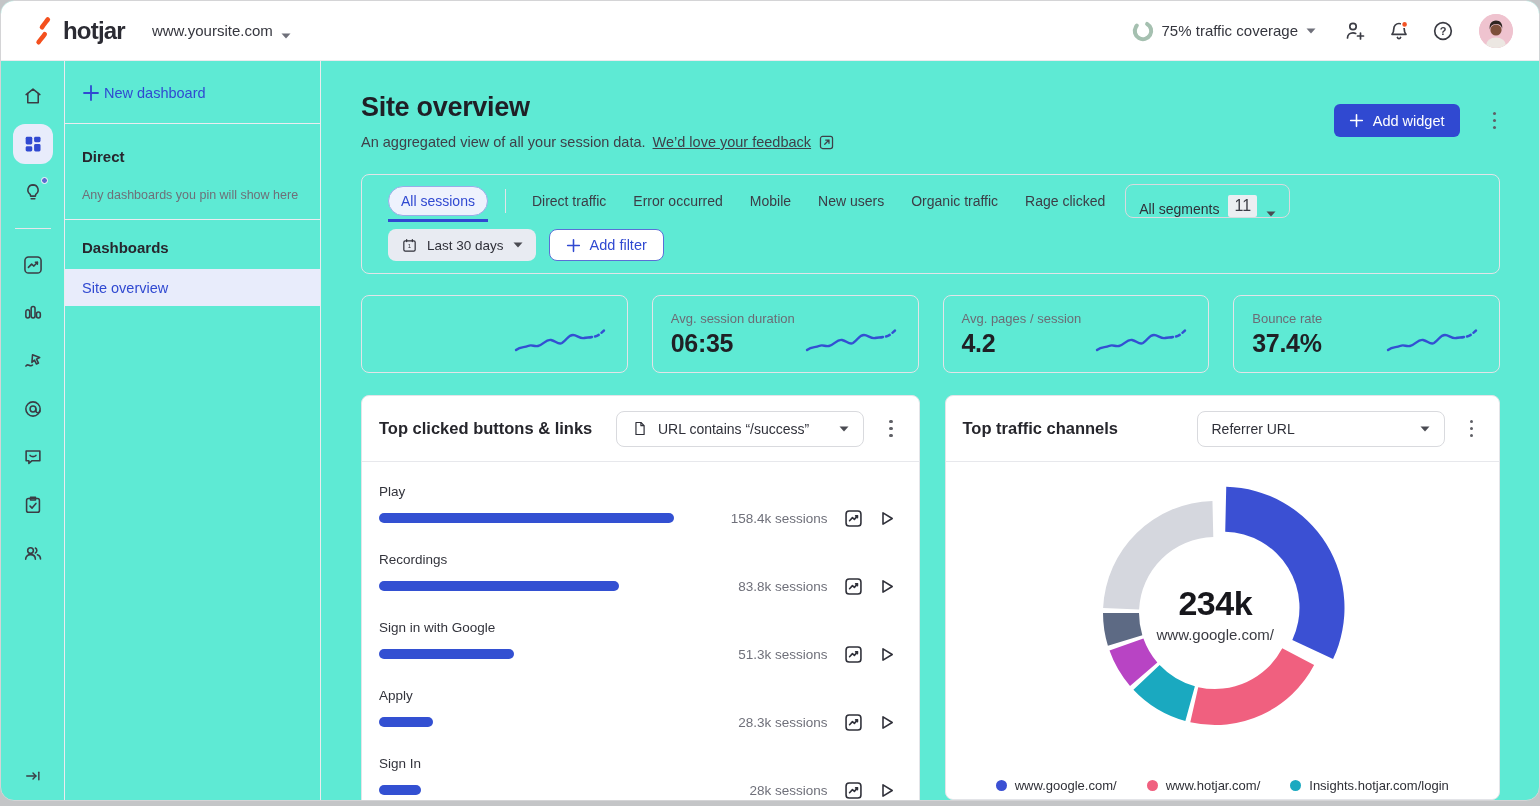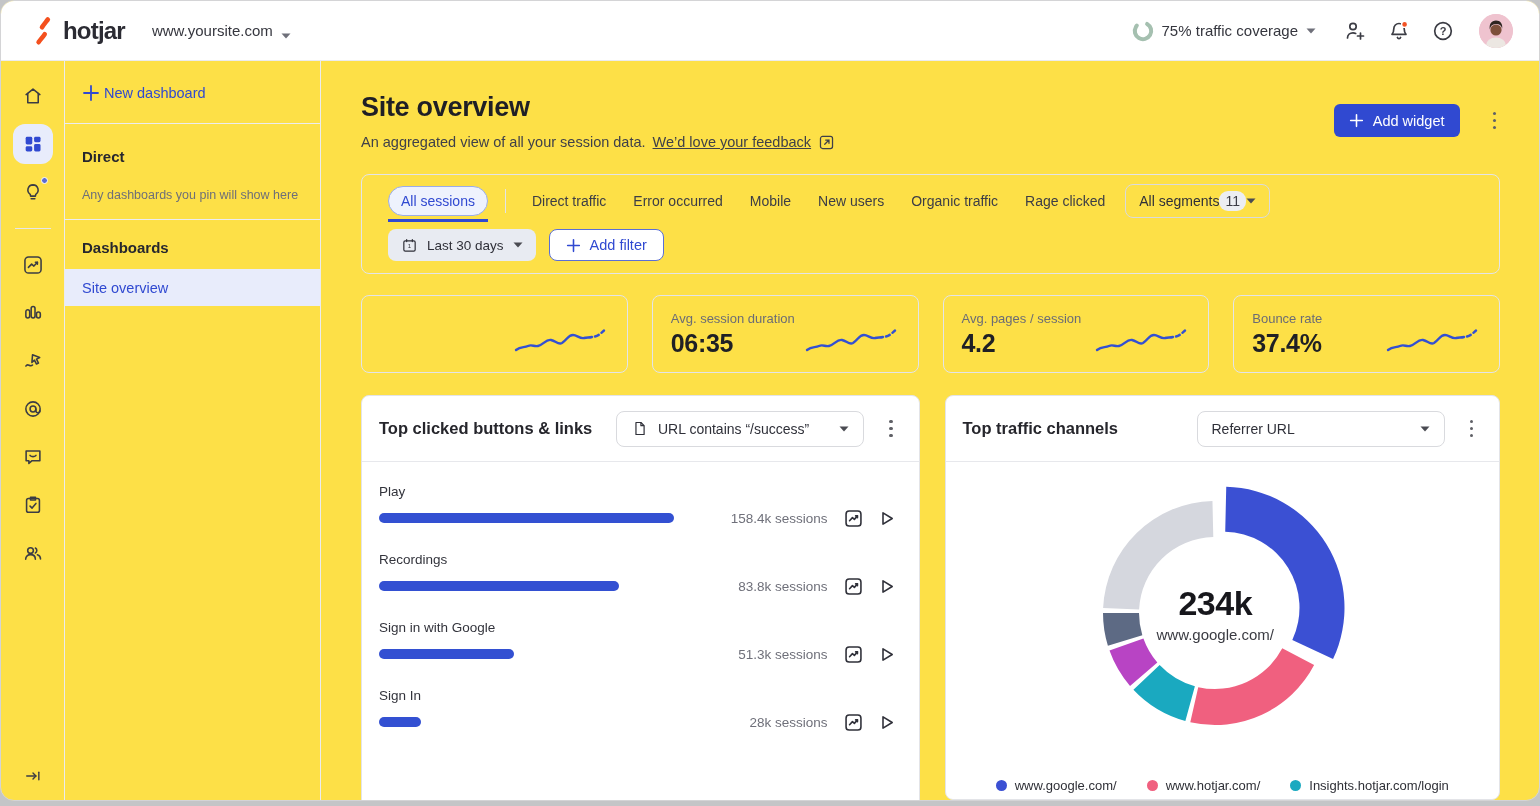--- a/index.html
+++ b/index.html
@@ -1,18 +1,18 @@
 <!DOCTYPE html>
 <html><head>
 <meta charset="utf-8">
 <style>
 * { box-sizing: border-box; margin:0; padding:0; }
 html,body { width:1540px; height:806px; }
 body { background:#c4c5c7; font-family:"Liberation Sans", sans-serif; color:#2b2c33; }
-.app { width:1540px; height:801px; background:#fde047; border-radius:14px; overflow:hidden; border:1px solid #d4d4d6; display:flex; flex-direction:column; }
+.app { width:1540px; height:801px; background:#5eead4; border-radius:14px; overflow:hidden; border:1px solid #d4d4d6; display:flex; flex-direction:column; }
 
 .topbar { height:60px; flex:0 0 60px; display:flex; align-items:center; padding:0 26px 0 30px; border-bottom:1px solid #ebebee; background:#fff; }
 .logo { display:flex; align-items:center; gap:7px; }
 .logo .word { font-size:24px; font-weight:700; color:#2b2b33; letter-spacing:-0.8px; }
 .site-picker { display:flex; align-items:flex-end; gap:8px; margin-left:27px; font-size:15px; color:#35363e; cursor:pointer; }
 .tb-right { margin-left:auto; display:flex; align-items:center; gap:18px; }
 .coverage { display:flex; align-items:center; gap:8px; font-size:15px; color:#35363e; margin-right:8px; }
 .iconbtn { background:none; border:none; width:26px; height:26px; display:flex; align-items:center; justify-content:center; position:relative; cursor:pointer; }
 .avatar { width:34px; height:34px; border-radius:50%; background:#efc3cf; overflow:hidden; position:relative; margin-left:5px; }
 .caret { width:10px; height:6px; }
@@ -46,22 +46,22 @@
 .kebab i { width:3.5px; height:3.5px; border-radius:50%; background:#5f6066; display:block; }
 
 .filter-card { margin-top:22px; border:1px solid #e3e4e8; border-radius:8px; padding:11px 24px 12px 26px; }
 .fc-row1 { display:flex; align-items:flex-start; }
 .chip-wrap { position:relative; padding-bottom:6px; }
 .chip { height:30px; display:flex; align-items:center; padding:0 12px; border:1px solid #9aace9; background:#eef2fd; color:#3049d1; border-radius:17px; font-size:14px; cursor:pointer; }
 .chip-underline { position:absolute; left:0; right:0; bottom:0; height:3.5px; background:#3049d1; }
 .vdiv { width:1px; height:24px; background:#e3e4e8; margin:3px 0 0 17px; }
 .tabs { display:flex; align-items:center; gap:27px; margin:7px 0 0 26px; }
 .tab { font-size:14px; color:#3c3d46; cursor:pointer; white-space:nowrap; }
-.segments { margin:-2px 0 0 20px; height:34px; border:1px solid #d9dade; border-radius:8px; display:flex; align-items:center; padding:16px 13px; font-size:14px; color:#2f3039; cursor:pointer; }
-.segments .count { background:#eceef2; border-radius:9px; font-size:14px; color:#3c3d46; padding:2px 6px; }
+.segments { margin:-2px 0 0 20px; height:34px; border:1px solid #d9dade; border-radius:8px; display:flex; align-items:flex-end; gap:9px; padding:0 13px; font-size:14px; color:#2f3039; cursor:pointer; }
+.segments .count { background:#eceef2; border-radius:2px; font-size:16px; color:#3c3d46; padding:2px 6px; }
 .fc-row2 { display:flex; align-items:center; gap:13px; margin-top:7px; }
 .date-pill { height:32px; background:#e8ebf2; border-radius:8px; display:flex; align-items:center; gap:9px; padding:0 13px; font-size:13.5px; color:#2f3039; cursor:pointer; }
 .btn-outline { height:32px; background:#fff; border:1px solid #5b6fd6; color:#3049d1; border-radius:8px; font-size:14.5px; font-weight:500; display:flex; align-items:center; gap:9px; padding:0 16px; font-family:inherit; cursor:pointer; }
 
 .metrics { display:flex; gap:24px; margin-top:21px; }
 .metric { flex:1; border:1px solid #e3e4e8; border-radius:8px; height:78px; padding:15px 18px 0 18px; display:flex; }
 .metric .m-label { font-size:13px; color:#6b6c75; }
 .metric .m-value { font-size:25px; font-weight:700; color:#1f2025; margin-top:3px; letter-spacing:-0.3px; }
 .metric .spark { margin-left:auto; margin-top:14px; }
 
@@ -434,20 +434,43 @@
                   </div>
                 </div>
               </div>
               <div class="bar-row">
                 <div class="r-label">Sign in with Google</div>
                 <div class="bar-line">
                   <div class="bar-track">
                     <div class="bar-fill" style="width: 135px;"></div>
                   </div>
                   <div class="r-sessions">51.3k sessions</div>
+                  <div class="r-icons">
+                    <button class="r-iconbtn">
+                      <svg class="icon" width="21" height="21" viewBox="0 0 24 24" fill="none" stroke="#2f3039" stroke-width="1.8" stroke-linecap="round" stroke-linejoin="round">
+                        <rect x="3.5" y="3.5" width="17" height="17" rx="3.5"></rect>
+                        <path d="M7.5 14.5 L10.8 11 L13 13 L16.5 9"></path>
+                        <path d="M14.4 9 h2.1 v2.1"></path>
+                      </svg>
+                    </button>
+                    <button class="r-iconbtn">
+                      <svg class="icon" width="21" height="21" viewBox="0 0 24 24" fill="none" stroke="#2f3039" stroke-width="1.8" stroke-linejoin="round">
+                        <path d="M8 5.5 L18.5 12 L8 18.5 Z"></path>
+                      </svg>
+                    </button>
+                  </div>
+                </div>
+              </div>
+              <div class="bar-row">
+                <div class="r-label">Apply</div>
+                <div class="bar-line">
+                  <div class="bar-track">
+                    <div class="bar-fill" style="width: 54px;"></div>
+                  </div>
+                  <div class="r-sessions">28.3k sessions</div>
                   <div class="r-icons">
                     <button class="r-iconbtn">
                       <svg class="icon" width="21" height="21" viewBox="0 0 24 24" fill="none" stroke="#2f3039" stroke-width="1.8" stroke-linecap="round" stroke-linejoin="round">
                         <rect x="3.5" y="3.5" width="17" height="17" rx="3.5"></rect>
                         <path d="M7.5 14.5 L10.8 11 L13 13 L16.5 9"></path>
                         <path d="M14.4 9 h2.1 v2.1"></path>
                       </svg>
                     </button>
                     <button class="r-iconbtn">
                       <svg class="icon" width="21" height="21" viewBox="0 0 24 24" fill="none" stroke="#2f3039" stroke-width="1.8" stroke-linejoin="round">

